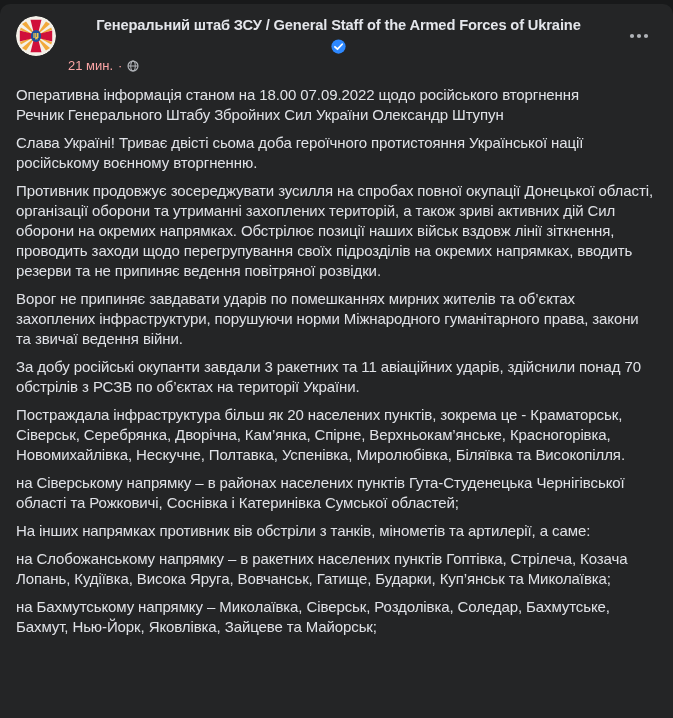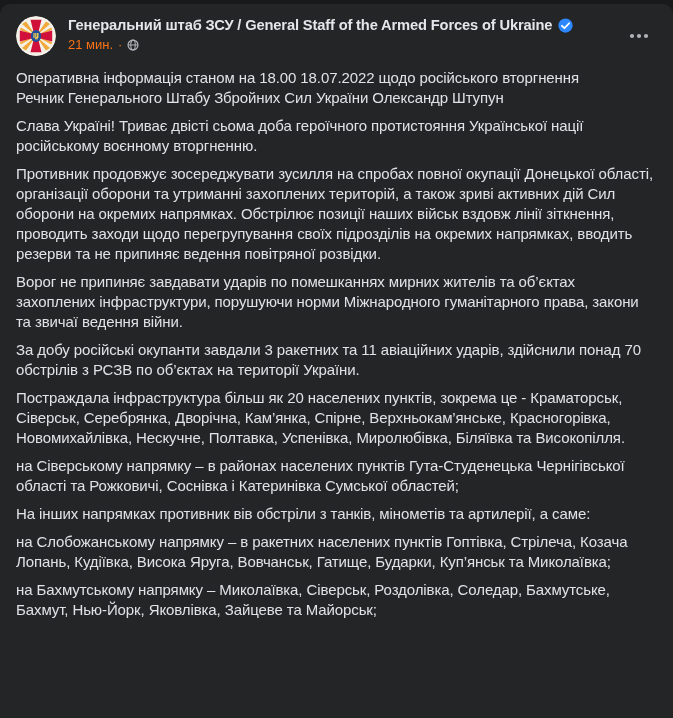--- a/index.html
+++ b/index.html
@@ -44,28 +44,29 @@
   .name-row {
     display: flex;
     align-items: center;
     gap: 6px;
     white-space: nowrap;
     font-size: 14.7px;
     font-weight: bold;
     color: #e4e6eb;
     letter-spacing: -0.15px;
     cursor: pointer;
+    flex-direction: column;
   }
   .meta-row {
     display: flex;
     align-items: center;
     gap: 5px;
     margin-top: 4px;
     font-size: 13px;
-    color: #f97316;
+    color: #fca5a5;
   }
   .meta-row .time { cursor: pointer; }
   .more-btn {
     flex: none;
     width: 36px;
     height: 36px;
     margin-top: 2px;
     border: none;
     background: transparent;
     border-radius: 50%;
@@ -140,21 +141,21 @@
       <svg width="20" height="6" viewBox="0 0 20 6">
         <circle cx="3" cy="3" r="2.1" fill="#b0b3b8"></circle>
         <circle cx="10" cy="3" r="2.1" fill="#b0b3b8"></circle>
         <circle cx="17" cy="3" r="2.1" fill="#b0b3b8"></circle>
       </svg>
     </button>
 
   </header>
 
   <div class="post-body">
-    <p>Оперативна інформація станом на 18.00 18.07.2022 щодо російського вторгнення
+    <p>Оперативна інформація станом на 18.00 07.09.2022 щодо російського вторгнення
 Речник Генерального Штабу Збройних Сил України Олександр Штупун</p>
     <p>Слава Україні! Триває двісті сьома доба героїчного протистояння Української нації російському воєнному вторгненню.</p>
     <p>Противник продовжує зосереджувати зусилля на спробах повної окупації Донецької області, організації оборони та утриманні захоплених територій, а також зриві активних дій Сил оборони на окремих напрямках. Обстрілює позиції наших військ вздовж лінії зіткнення, проводить заходи щодо перегрупування своїх підрозділів на окремих напрямках, вводить резерви та не припиняє ведення повітряної розвідки.</p>
     <p>Ворог не припиняє завдавати ударів по помешканнях мирних жителів та об’єктах захоплених інфраструктури, порушуючи норми Міжнародного гуманітарного права, закони та звичаї ведення війни.</p>
     <p>За добу російські окупанти завдали 3 ракетних та 11 авіаційних ударів, здійснили понад 70 обстрілів з РСЗВ по об’єктах на території України.</p>
     <p>Постраждала інфраструктура більш як 20 населених пунктів, зокрема це - Краматорськ, Сіверськ, Серебрянка, Дворічна, Кам’янка, Спірне, Верхньокам’янське, Красногорівка, Новомихайлівка, Нескучне, Полтавка, Успенівка, Миролюбівка, Біляївка та Високопілля.</p>
     <p>на Сіверському напрямку – в районах населених пунктів Гута-Студенецька Чернігівської області та Рожковичі, Соснівка і Катеринівка Сумської областей;</p>
     <p>На інших напрямках противник вів обстріли з танків, мінометів та артилерії, а саме:</p>
     <p>на Слобожанському напрямку – в ракетних населених пунктів Гоптівка, Стрілеча, Козача Лопань, Кудіївка, Висока Яруга, Вовчанськ, Гатище, Бударки, Куп’янськ та Миколаївка;</p>
     <p>на Бахмутському напрямку – Миколаївка, Сіверськ, Роздолівка, Соледар, Бахмутське, Бахмут, Нью-Йорк, Яковлівка, Зайцеве та Майорськ;</p>

